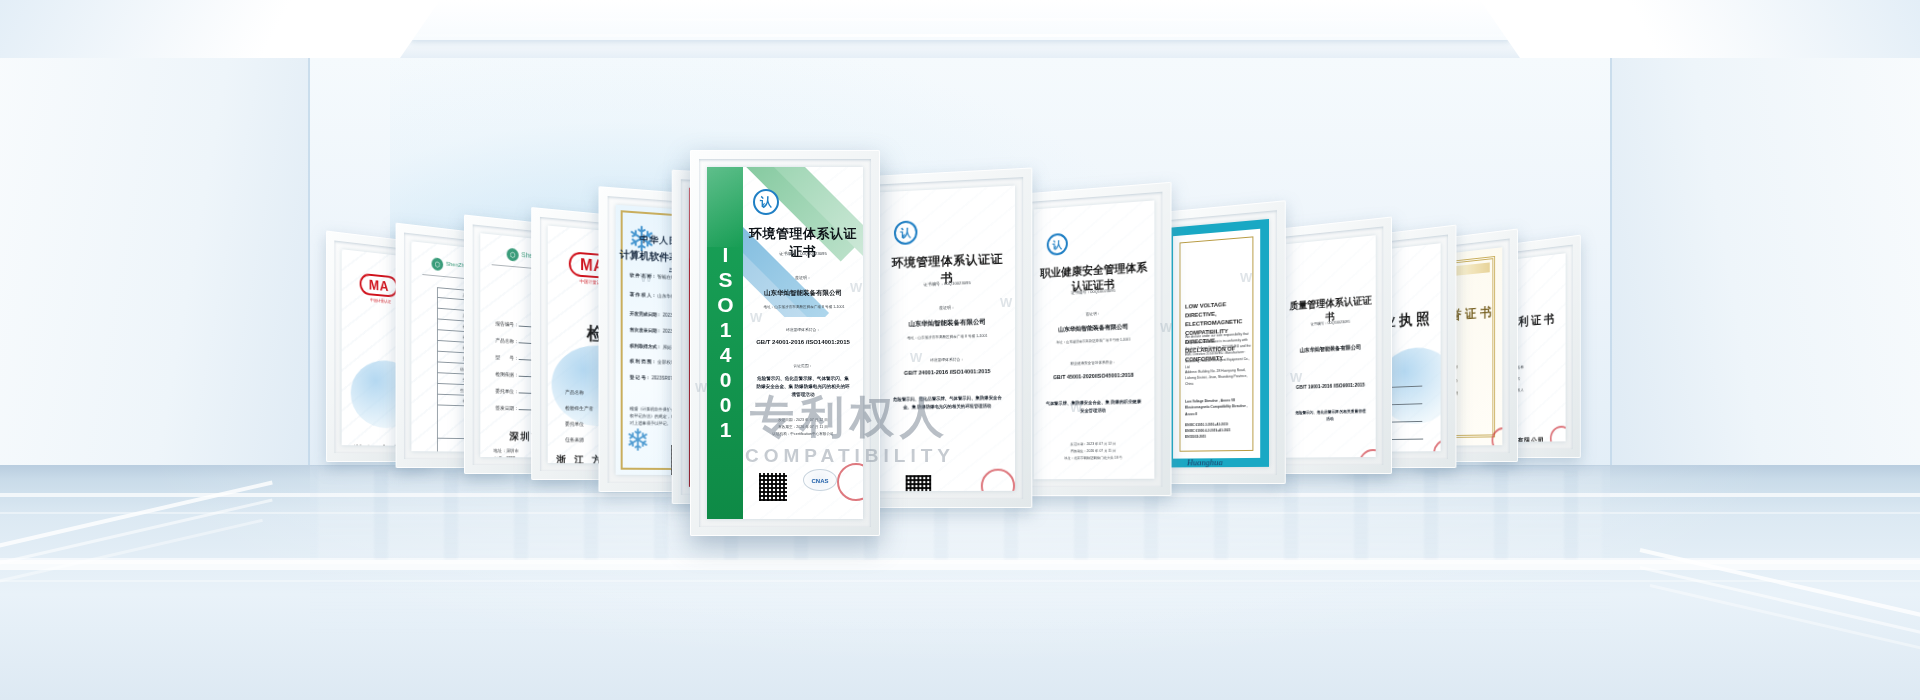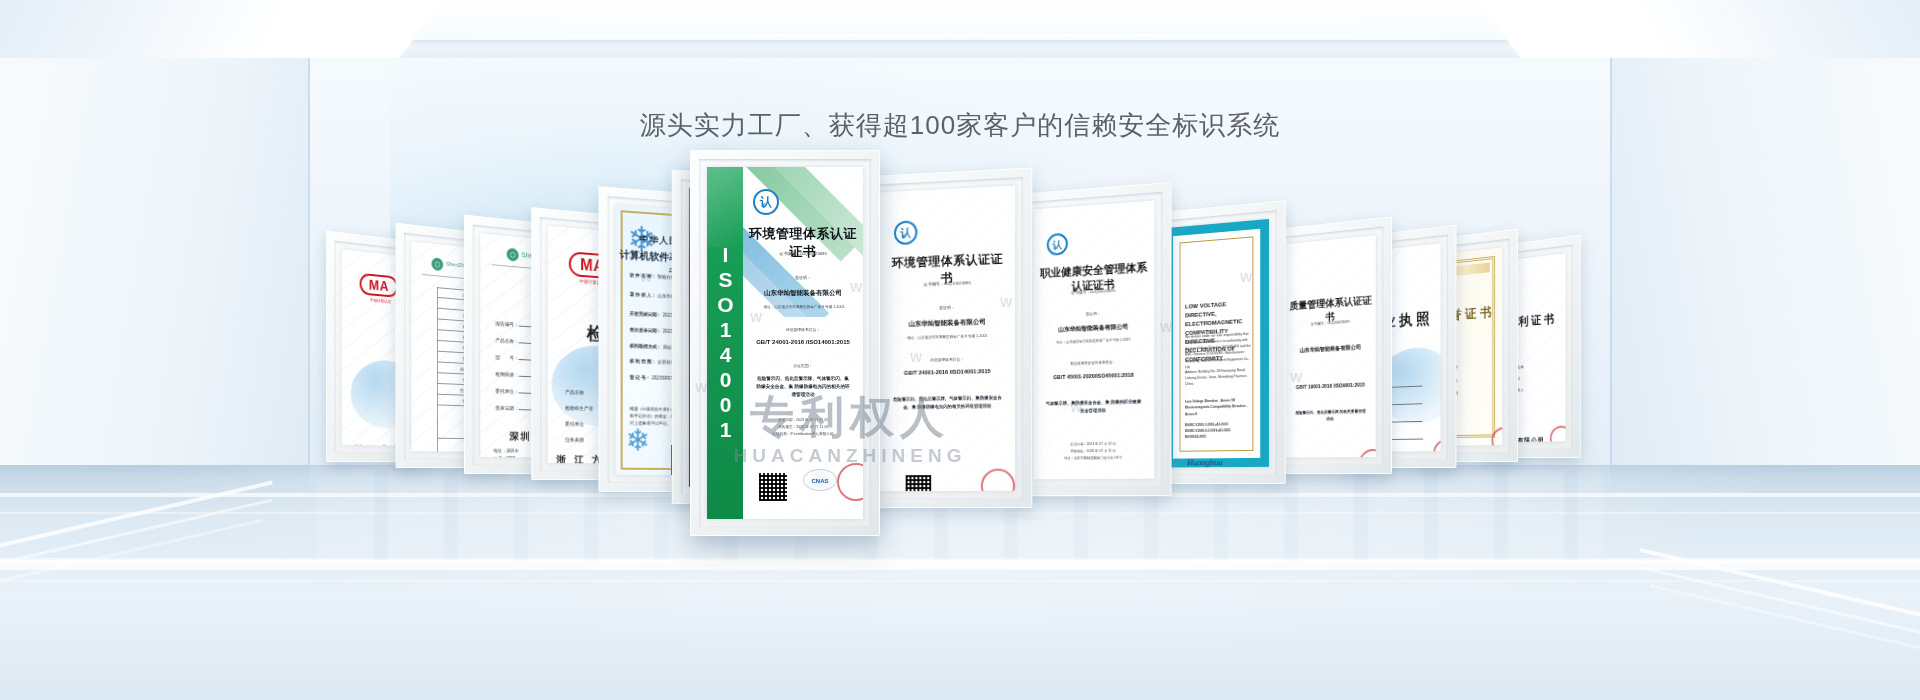--- a/index.html
+++ b/index.html
@@ -121,21 +121,20 @@
 
     <div class="floor-line-l" style="left:-20px;top:548px;width:300px;height:4px;transform:rotate(-13deg);"></div>
     <div class="floor-line-l" style="left:-20px;top:566px;width:300px;height:3px;transform:rotate(-13deg);opacity:.7;"></div>
     <div class="floor-line-l" style="left:-20px;top:584px;width:290px;height:3px;transform:rotate(-13deg);opacity:.5;"></div>
     <div class="floor-line-l" style="left:1640px;top:548px;width:300px;height:4px;transform:rotate(13deg);"></div>
     <div class="floor-line-l" style="left:1640px;top:566px;width:300px;height:3px;transform:rotate(13deg);opacity:.7;"></div>
     <div class="floor-line-l" style="left:1650px;top:584px;width:290px;height:3px;transform:rotate(13deg);opacity:.5;"></div>
   </div>
 
   <div class="headings">
-    <div class="subtitle" style="color:#5a6168;">源头实力工厂、获得超100家客户的信赖安全标识系统</div>
   </div>
 
   <div class="certwall">
 
     <div class="frame" style="left:320px;width:118px;height:232px;bottom:238px;transform:perspective(900px) rotateY(26deg) scale(.97);z-index:1;">
       <div class="mat">
         <div class="paper">
           <div class="c-wm"></div>
           <div class="ma-badge" style="left:20px;top:22px;width:44px;height:22px;font-size:14px;line-height:19px;">MA</div>
           <div class="tiny" style="position:absolute;left:14px;top:46px;width:60px;font-size:4px;text-align:center;color:#d0111b;">中国计量认证</div>
@@ -433,21 +432,21 @@
   </div>
 
   <div style="position:absolute;left:310px;top:466px;width:1300px;height:170px;z-index:15;overflow:hidden;opacity:.22;
               background:linear-gradient(180deg,rgba(225,236,246,.9),rgba(225,236,246,0));">
     <div style="position:absolute;left:8px;top:4px;width:1284px;height:90px;background:repeating-linear-gradient(90deg, rgba(255,255,255,.55) 0 56px, rgba(180,200,218,.35) 56px 70px);filter:blur(1.2px);"></div>
   </div>
   <div style="position:absolute;left:0;top:560px;width:1920px;height:10px;background:rgba(255,255,255,.75);z-index:16;"></div>
 
   <div class="watermark">
     <div class="wm-main">专利权人</div>
-    <div class="wm-sub">HUACANZHINENG</div>
+    <div class="wm-sub">COMPATIBILITY</div>
   </div>
 
   <div style="position:absolute;left:600px;top:250px;width:760px;height:230px;z-index:55;pointer-events:none;">
     <span class="wm-tile" style="left:40px;top:20px;">W</span>
     <span class="wm-tile" style="left:150px;top:60px;">W</span>
     <span class="wm-tile" style="left:95px;top:130px;">W</span>
     <span class="wm-tile" style="left:250px;top:30px;">W</span>
     <span class="wm-tile" style="left:310px;top:100px;">W</span>
     <span class="wm-tile" style="left:400px;top:45px;">W</span>
     <span class="wm-tile" style="left:470px;top:150px;">W</span>

